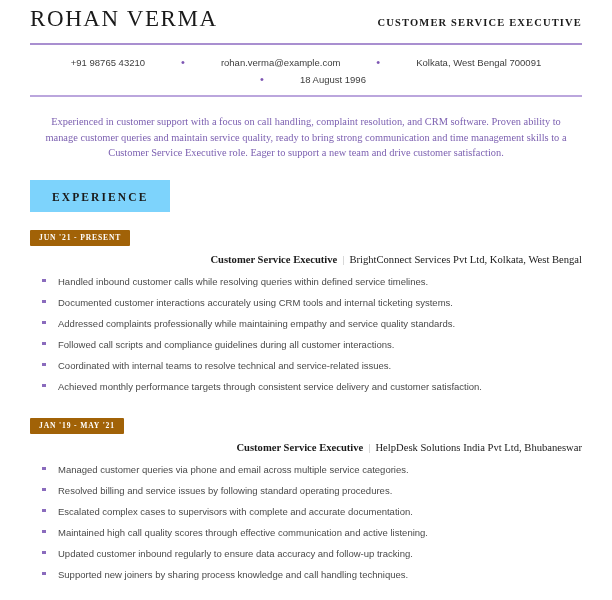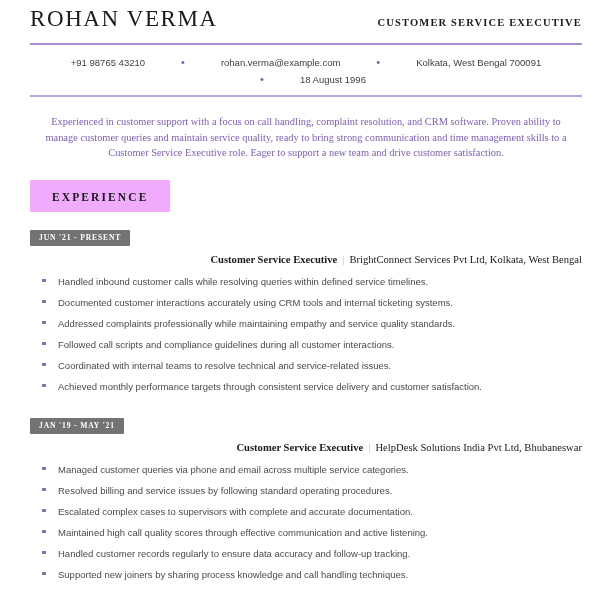--- a/index.html
+++ b/index.html
@@ -82,37 +82,37 @@
     text-align: center;
     padding: 17px 8px 0 8px;
   }
 
   
   .section {
     margin-top: 19px;
   }
   .section-head {
     display: inline-block;
-    background: #f0abfc;
+    background: #7dd3fc;
     padding: 7px 22px 7px 22px;
   }
   .section-head-text {
     font-family: "Liberation Serif", serif;
     font-weight: bold;
     font-size: 11.5px;
     letter-spacing: 2.1px;
     color: #1a1a1a;
   }
 
   
   .entry { margin-top: 14px; }
   .entry.second { margin-top: 17px; }
   .date-badge {
     display: inline-block;
-    background: #737373;
+    background: #a16207;
     color: #ffffff;
     font-size: 7.6px;
     font-weight: bold;
     letter-spacing: 0.85px;
     padding: 3px 9px 3px 9px;
     line-height: 10px;
     border-radius: 1px;
     font-family: "Liberation Serif", serif;
     white-space: nowrap;
   }
@@ -207,21 +207,21 @@
     <div class="entry second">
       <span class="date-badge">JAN '19 - MAY '21</span>
       <div class="entry-title">
         <span class="entry-role">Customer Service Executive</span><span class="entry-pipe">|</span><span class="entry-org">HelpDesk Solutions India Pvt Ltd,  Bhubaneswar</span>
       </div>
       <ul class="bullets">
         <li><span class="marker"></span><span>Managed customer queries via phone and email across multiple service categories.</span></li>
         <li><span class="marker"></span><span>Resolved billing and service issues by following standard operating procedures.</span></li>
         <li><span class="marker"></span><span>Escalated complex cases to supervisors with complete and accurate documentation.</span></li>
         <li><span class="marker"></span><span>Maintained high call quality scores through effective communication and active listening.</span></li>
-        <li><span class="marker"></span><span>Handled customer records regularly to ensure data accuracy and follow-up tracking.</span></li>
+        <li><span class="marker"></span><span>Updated customer inbound regularly to ensure data accuracy and follow-up tracking.</span></li>
         <li><span class="marker"></span><span>Supported new joiners by sharing process knowledge and call handling techniques.</span></li>
       </ul>
     </div>
   </div>
 
   <div class="section">
     <div class="section-head">
       
     </div>
 

